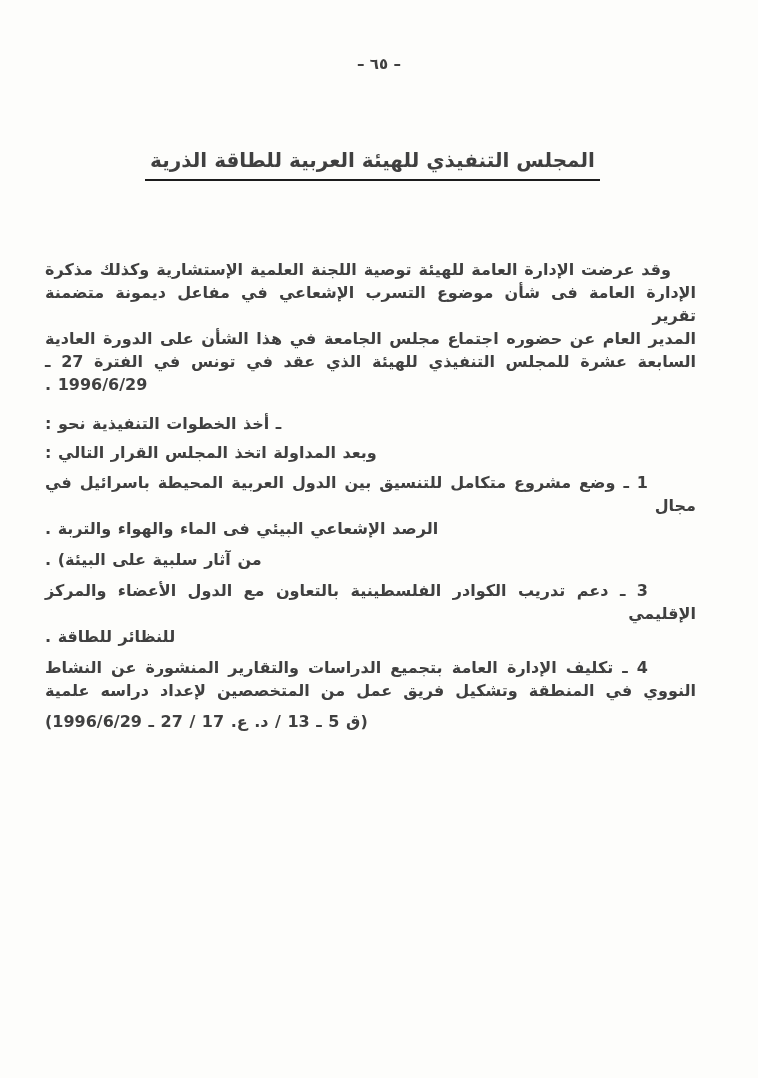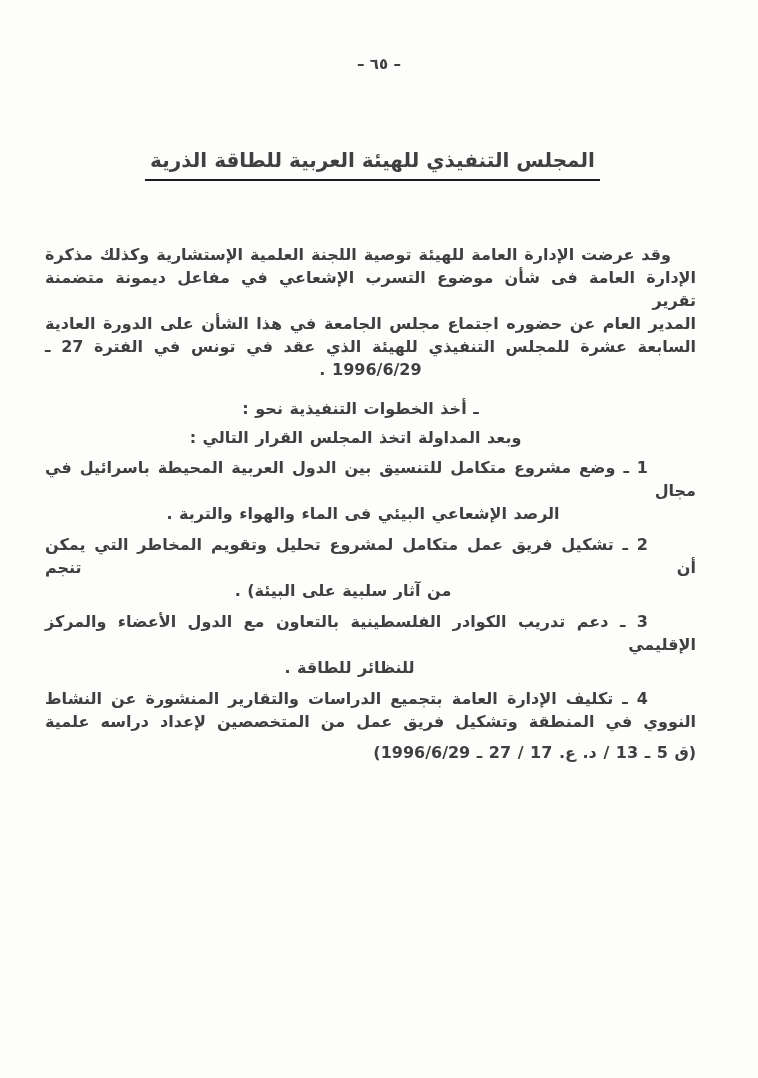--- a/index.html
+++ b/index.html
@@ -23,47 +23,47 @@
     text-align:center;
   }
   .doc-title{
     display:inline-block;
     font-size:20px;font-weight:bold;
     direction:rtl;
     padding:0 5px 7px 5px;
     border-bottom:2px solid #1c1c1c;
   }
   .content{
-    position:absolute;top:243px;left:45px;right:62px;
+    position:absolute;top:258px;left:45px;right:62px;
     direction:rtl;
     font-size:16px;font-weight:bold;
     word-spacing:1px;
   }
   .ln{line-height:23px;min-height:23px;}
   
   .j{text-align:justify;text-align-last:justify;}
   
-  .r{text-align:center;}
+  .r{text-align:left;}
   
   .ti25{text-indent:25px;}
   .ti48{text-indent:48px;}
   
   .i15{padding-right:15px;}
   .i20{padding-right:20px;}
   .i30{padding-right:30px;}
   .i42{padding-right:42px;}
   .i55{padding-right:55px;}
   .block{margin:0 0 0 0;}
   #intro{margin-bottom:16px;}
   #deliberation{margin-bottom:7px;}
   #steps-heading{margin-bottom:6px;}
   .decision-item{margin-bottom:8px;}
   .reference{
     direction:rtl;
-    text-align:right;
+    text-align:left;
     font-size:16px;font-weight:bold;
   }
 </style>
 </head>
 <body>
 
 <div class="page">
 
   <div class="page-number">– ٦٥ –</div>
 
@@ -84,21 +84,20 @@
     <div id="steps-heading" class="block ln r i20">ـ أخذ الخطوات التنفيذية نحو :</div>
 
     <div id="deliberation" class="block ln r i30">وبعد المداولة اتخذ المجلس القرار التالي :</div>
 
     <div class="decision-item">
       <div class="ln j ti48">1 ـ وضع مشروع متكامل للتنسيق بين الدول العربية المحيطة باسرائيل في مجال</div>
       <div class="ln r i15">الرصد الإشعاعي البيئي فى الماء والهواء والتربة .</div>
     </div>
 
     <div class="decision-item">
-      <div class="ln j ti48">2 ـ تشكيل فريق عمل متكامل لمشروع تحليل وتقويم المخاطر التي يمكن أن تنجم</div>
       <div class="ln r i55">من آثار سلبية على البيئة) .</div>
     </div>
 
     <div class="decision-item">
       <div class="ln j ti48">3 ـ دعم تدريب الكوادر الفلسطينية بالتعاون مع الدول الأعضاء والمركز الإقليمي</div>
       <div class="ln r i42">للنظائر للطاقة .</div>
     </div>
 
     <div class="decision-item">
       <div class="ln j ti48">4 ـ تكليف الإدارة العامة بتجميع الدراسات والتقارير المنشورة عن النشاط</div>

